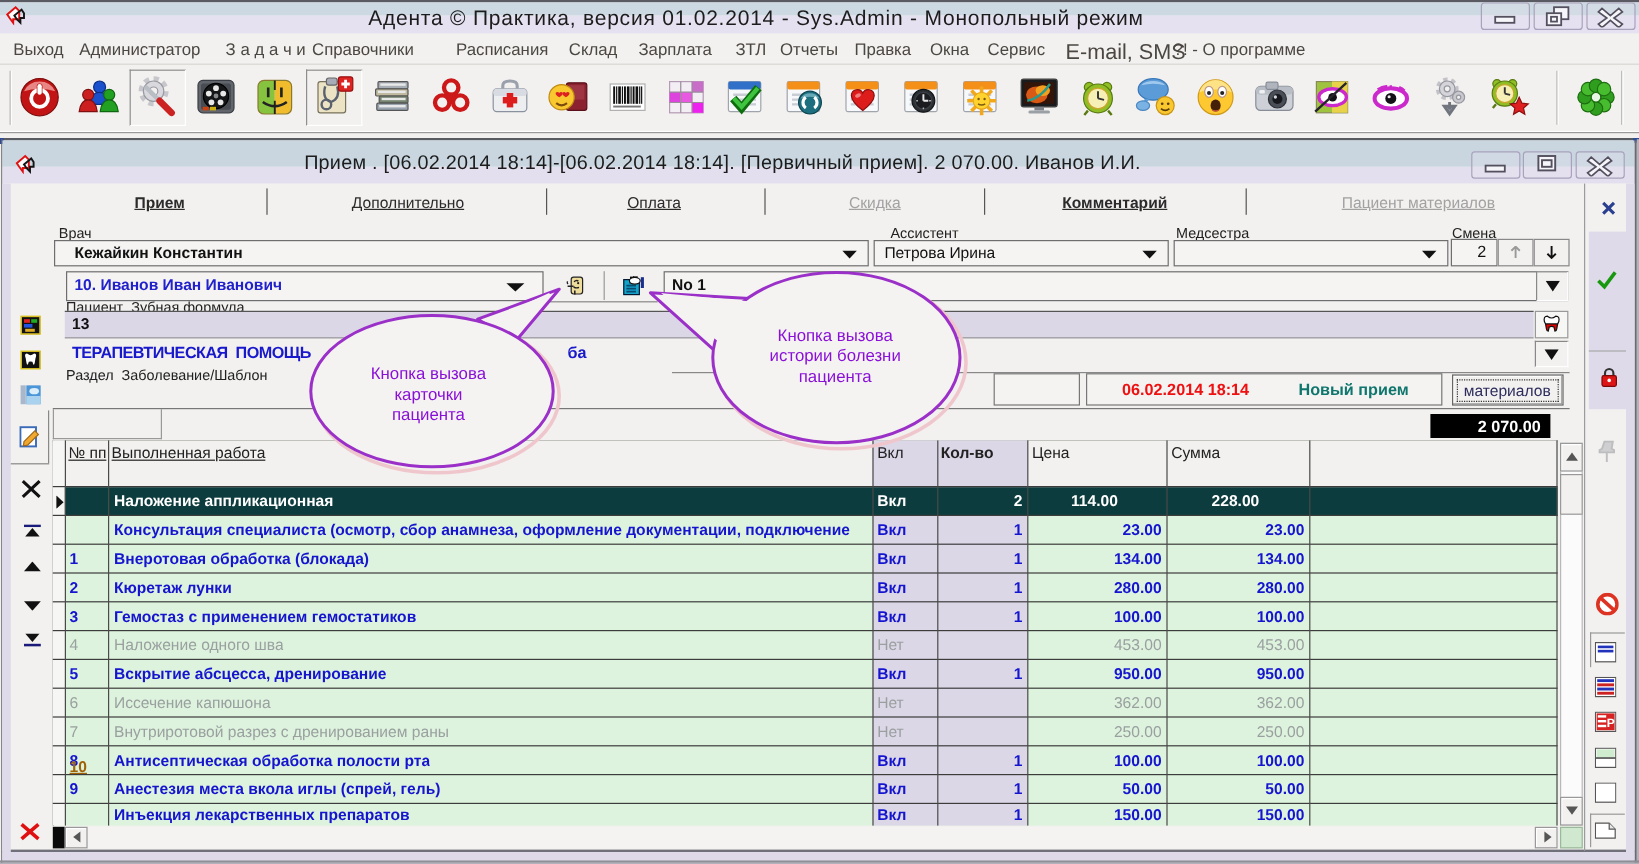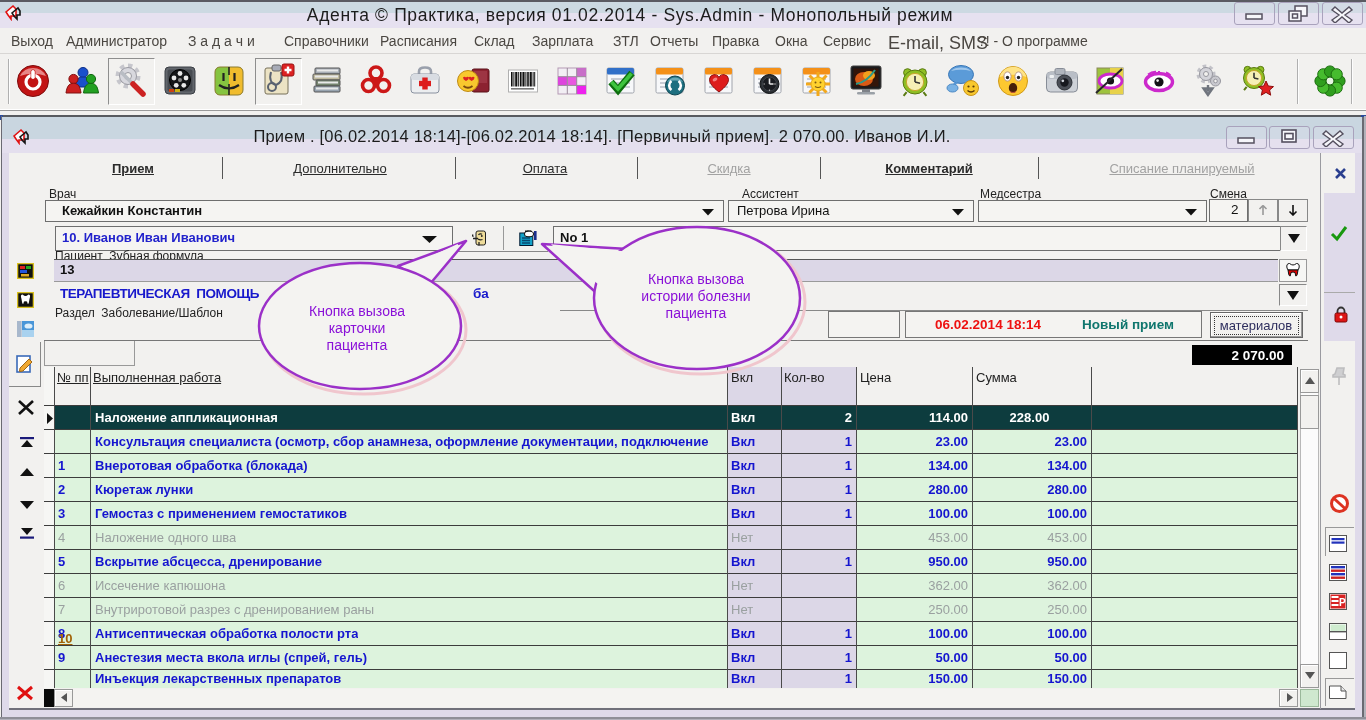--- a/index.html
+++ b/index.html
@@ -26,21 +26,21 @@
   </div>
 <div style="position:absolute;left:1322px;top:2px;width:41px;height:23px;border:1.5px solid #a9a2bc;border-radius:3px;background:rgba(230,228,240,.25)">
     <svg style="position:absolute;left:0px;top:0px;" width="38" height="20" viewBox="0 0 38 20">
       <path d="M12 4 L19 10 L26 4 L29 7 L22 12 L29 17 L26 20 L19 14 L12 20 L9 17 L16 12 L9 7 Z" fill="#f6f6fa" stroke="#55505f" stroke-width="1.4"></path>
     </svg>
   </div>
 <div style="position:absolute;left:0px;top:28px;width:1366px;height:26px;background:#f2f1ef;border-bottom:1px solid #d8d6d4"></div>
 <div style="position:absolute;left:11px;top:33px;white-space:nowrap;font-size:14px;color:#4b4742">Выход</div>
 <div style="position:absolute;left:66px;top:33px;white-space:nowrap;font-size:14px;color:#4b4742">Администратор</div>
 <div style="position:absolute;left:188px;top:33px;white-space:nowrap;font-size:14px;color:#4b4742">З а д а ч и</div>
-<div style="position:absolute;left:284px;top:33px;white-space:nowrap;font-size:14px;color:#4b4742">Справочники</div>
+<div style="position:absolute;left:260px;top:33px;white-space:nowrap;font-size:14px;color:#4b4742">Справочники</div>
 <div style="position:absolute;left:380px;top:33px;white-space:nowrap;font-size:14px;color:#4b4742">Расписания</div>
 <div style="position:absolute;left:474px;top:33px;white-space:nowrap;font-size:14px;color:#4b4742">Склад</div>
 <div style="position:absolute;left:532px;top:33px;white-space:nowrap;font-size:14px;color:#4b4742">Зарплата</div>
 <div style="position:absolute;left:613px;top:33px;white-space:nowrap;font-size:14px;color:#4b4742">ЗТЛ</div>
 <div style="position:absolute;left:650px;top:33px;white-space:nowrap;font-size:14px;color:#4b4742">Отчеты</div>
 <div style="position:absolute;left:712px;top:33px;white-space:nowrap;font-size:14px;color:#4b4742">Правка</div>
 <div style="position:absolute;left:775px;top:33px;white-space:nowrap;font-size:14px;color:#4b4742">Окна</div>
 <div style="position:absolute;left:823px;top:33px;white-space:nowrap;font-size:14px;color:#4b4742">Сервис</div>
 <div style="position:absolute;left:888px;top:33px;white-space:nowrap;font-size:18px;color:#4b4742">E-mail, SMS</div>
 <div style="position:absolute;left:978px;top:33px;white-space:nowrap;font-size:14px;color:#4b4742">?! - О программе</div>
@@ -331,21 +331,21 @@
 <div style="position:absolute;left:2px;top:709.5px;width:1360px;height:7px;background:#dfdaea"></div>
 <div style="position:absolute;left:0px;top:716.5px;width:1366px;height:2px;background:#8f8f98"></div>
 <div style="position:absolute;left:0px;top:718.5px;width:1366px;height:1.5px;background:#b2b1bb"></div>
 <div style="position:absolute;left:9px;top:708px;width:1346px;height:1.5px;background:#70707a"></div>
 <div style="position:absolute;left:1320px;top:152.5px;width:1.4px;height:556px;background:#9a9aa0"></div>
 <div style="position:absolute;left:133px;top:161px;transform:translateX(-50%);white-space:nowrap;font-size:13px;text-decoration:underline;font-weight:bold;color:#2b2b2b;">Прием</div>
 <div style="position:absolute;left:340px;top:161px;transform:translateX(-50%);white-space:nowrap;font-size:13px;text-decoration:underline;color:#2b2b2b;">Дополнительно</div>
 <div style="position:absolute;left:545px;top:161px;transform:translateX(-50%);white-space:nowrap;font-size:13px;text-decoration:underline;color:#2b2b2b;">Оплата</div>
 <div style="position:absolute;left:729px;top:161px;transform:translateX(-50%);white-space:nowrap;font-size:13px;text-decoration:underline;color:#a2a2a2;">Скидка</div>
 <div style="position:absolute;left:929px;top:161px;transform:translateX(-50%);white-space:nowrap;font-size:13px;text-decoration:underline;font-weight:bold;color:#2b2b2b;">Комментарий</div>
-<div style="position:absolute;left:1182px;top:161px;transform:translateX(-50%);white-space:nowrap;font-size:13px;text-decoration:underline;color:#a2a2a2;">Списание планируемый</div>
+<div style="position:absolute;left:1182px;top:161px;transform:translateX(-50%);white-space:nowrap;font-size:13px;text-decoration:underline;color:#a2a2a2;">Пациент материалов</div>
 <div style="position:absolute;left:222px;top:157px;width:1.4px;height:22px;background:#555"></div>
 <div style="position:absolute;left:455px;top:157px;width:1.4px;height:22px;background:#555"></div>
 <div style="position:absolute;left:637px;top:157px;width:1.4px;height:22px;background:#555"></div>
 <div style="position:absolute;left:820px;top:157px;width:1.4px;height:22px;background:#555"></div>
 <div style="position:absolute;left:1038px;top:157px;width:1.4px;height:22px;background:#555"></div>
 <div style="position:absolute;left:49px;top:187px;white-space:nowrap;font-size:12px;color:#222;">Врач</div>
 <div style="position:absolute;left:730px;top:187px;white-space:nowrap;font-size:12px;color:#222;margin-left:12px;">Ассистент</div>
 <div style="position:absolute;left:980px;top:187px;white-space:nowrap;font-size:12px;color:#222;">Медсестра</div>
 <div style="position:absolute;left:1210px;top:187px;white-space:nowrap;font-size:12px;color:#222;">Смена</div>
 <div style="position:absolute;left:45px;top:200px;width:679px;height:22px;border:1.2px solid #6e6e6e;background:#f5f4f2;"></div>
@@ -475,31 +475,31 @@
     <path d="M2 3 L16 15 M16 3 L2 15" stroke="#e01010" stroke-width="3"></path>
   </svg>
 <div style="position:absolute;left:44px;top:367px;width:1254px;height:321px;background:#ddf3dd;border-top:1.4px solid #2e2e2e;border-left:1.4px solid #2e2e2e;"></div>
 <div style="position:absolute;left:44px;top:367px;width:1254px;height:39px;background:#f2f1ef"></div>
 <div style="position:absolute;left:727px;top:367px;width:129px;height:39px;background:#dcd7e7"></div>
 <div style="position:absolute;left:727px;top:406px;width:129px;height:282px;background:#dcd7e7"></div>
 <div style="position:absolute;left:44px;top:367px;width:10px;height:321px;background:#f6f6f4"></div>
 <div style="position:absolute;left:57px;top:370px;white-space:nowrap;font-size:13px;color:#222;"><span style="text-decoration:underline">№ пп</span></div>
 <div style="position:absolute;left:93px;top:370px;white-space:nowrap;font-size:13px;color:#222;"><span style="text-decoration:underline">Выполненная работа</span></div>
 <div style="position:absolute;left:731px;top:370px;white-space:nowrap;font-size:13px;color:#222;">Вкл</div>
-<div style="position:absolute;left:784px;top:370px;white-space:nowrap;font-size:13px;color:#222;">Кол-во</div>
+<div style="position:absolute;left:784px;top:370px;white-space:nowrap;font-size:13px;color:#222;font-weight:bold;">Кол-во</div>
 <div style="position:absolute;left:860px;top:370px;white-space:nowrap;font-size:13px;color:#222;">Цена</div>
 <div style="position:absolute;left:976px;top:370px;white-space:nowrap;font-size:13px;color:#222;">Сумма</div>
 <div style="position:absolute;left:54px;top:406px;width:1244px;height:24px;background:#0d3c3e"></div>
 <svg style="position:absolute;left:46px;top:413px;" width="8" height="11" viewBox="0 0 8 11">
     <path d="M1 0 L7 5.5 L1 11 Z" fill="#111"></path>
   </svg>
 <div style="position:absolute;left:95px;top:410px;white-space:nowrap;font-size:13px;font-weight:bold;color:#fff;max-width:632px;overflow:hidden;">Наложение аппликационная</div>
 <div style="position:absolute;left:731px;top:410px;white-space:nowrap;font-size:13px;font-weight:bold;color:#fff;">Вкл</div>
 <div style="position:absolute;left:781px;top:410px;width:71px;text-align:right;font-size:13px;font-weight:bold;color:#fff;">2</div>
-<div style="position:absolute;left:856px;top:410px;width:112px;text-align:right;font-size:13px;font-weight:bold;color:#fff;">114.00</div>
+<div style="position:absolute;left:856px;top:410px;width:112px;text-align:center;font-size:13px;font-weight:bold;color:#fff;">114.00</div>
 <div style="position:absolute;left:972px;top:410px;width:115px;text-align:center;font-size:13px;font-weight:bold;color:#fff;">228.00</div>
 <div style="position:absolute;left:44px;top:429px;width:1254px;height:1.2px;background:#3c3c3c"></div>
 <div style="position:absolute;left:95px;top:434px;white-space:nowrap;font-size:13px;font-weight:bold;color:#1515cf;max-width:632px;overflow:hidden;">Консультация специалиста (осмотр, сбор анамнеза, оформление документации, подключение</div>
 <div style="position:absolute;left:731px;top:434px;white-space:nowrap;font-size:13px;font-weight:bold;color:#1515cf;">Вкл</div>
 <div style="position:absolute;left:781px;top:434px;width:71px;text-align:right;font-size:13px;font-weight:bold;color:#1515cf;">1</div>
 <div style="position:absolute;left:856px;top:434px;width:112px;text-align:right;font-size:13px;font-weight:bold;color:#1515cf;">23.00</div>
 <div style="position:absolute;left:972px;top:434px;width:115px;text-align:right;font-size:13px;font-weight:bold;color:#1515cf;">23.00</div>
 <div style="position:absolute;left:44px;top:453px;width:1254px;height:1.2px;background:#3c3c3c"></div>
 <div style="position:absolute;left:58px;top:458px;white-space:nowrap;font-size:13px;font-weight:bold;color:#1515cf;">1</div>
 <div style="position:absolute;left:95px;top:458px;white-space:nowrap;font-size:13px;font-weight:bold;color:#1515cf;max-width:632px;overflow:hidden;">Внеротовая обработка (блокада)</div>

